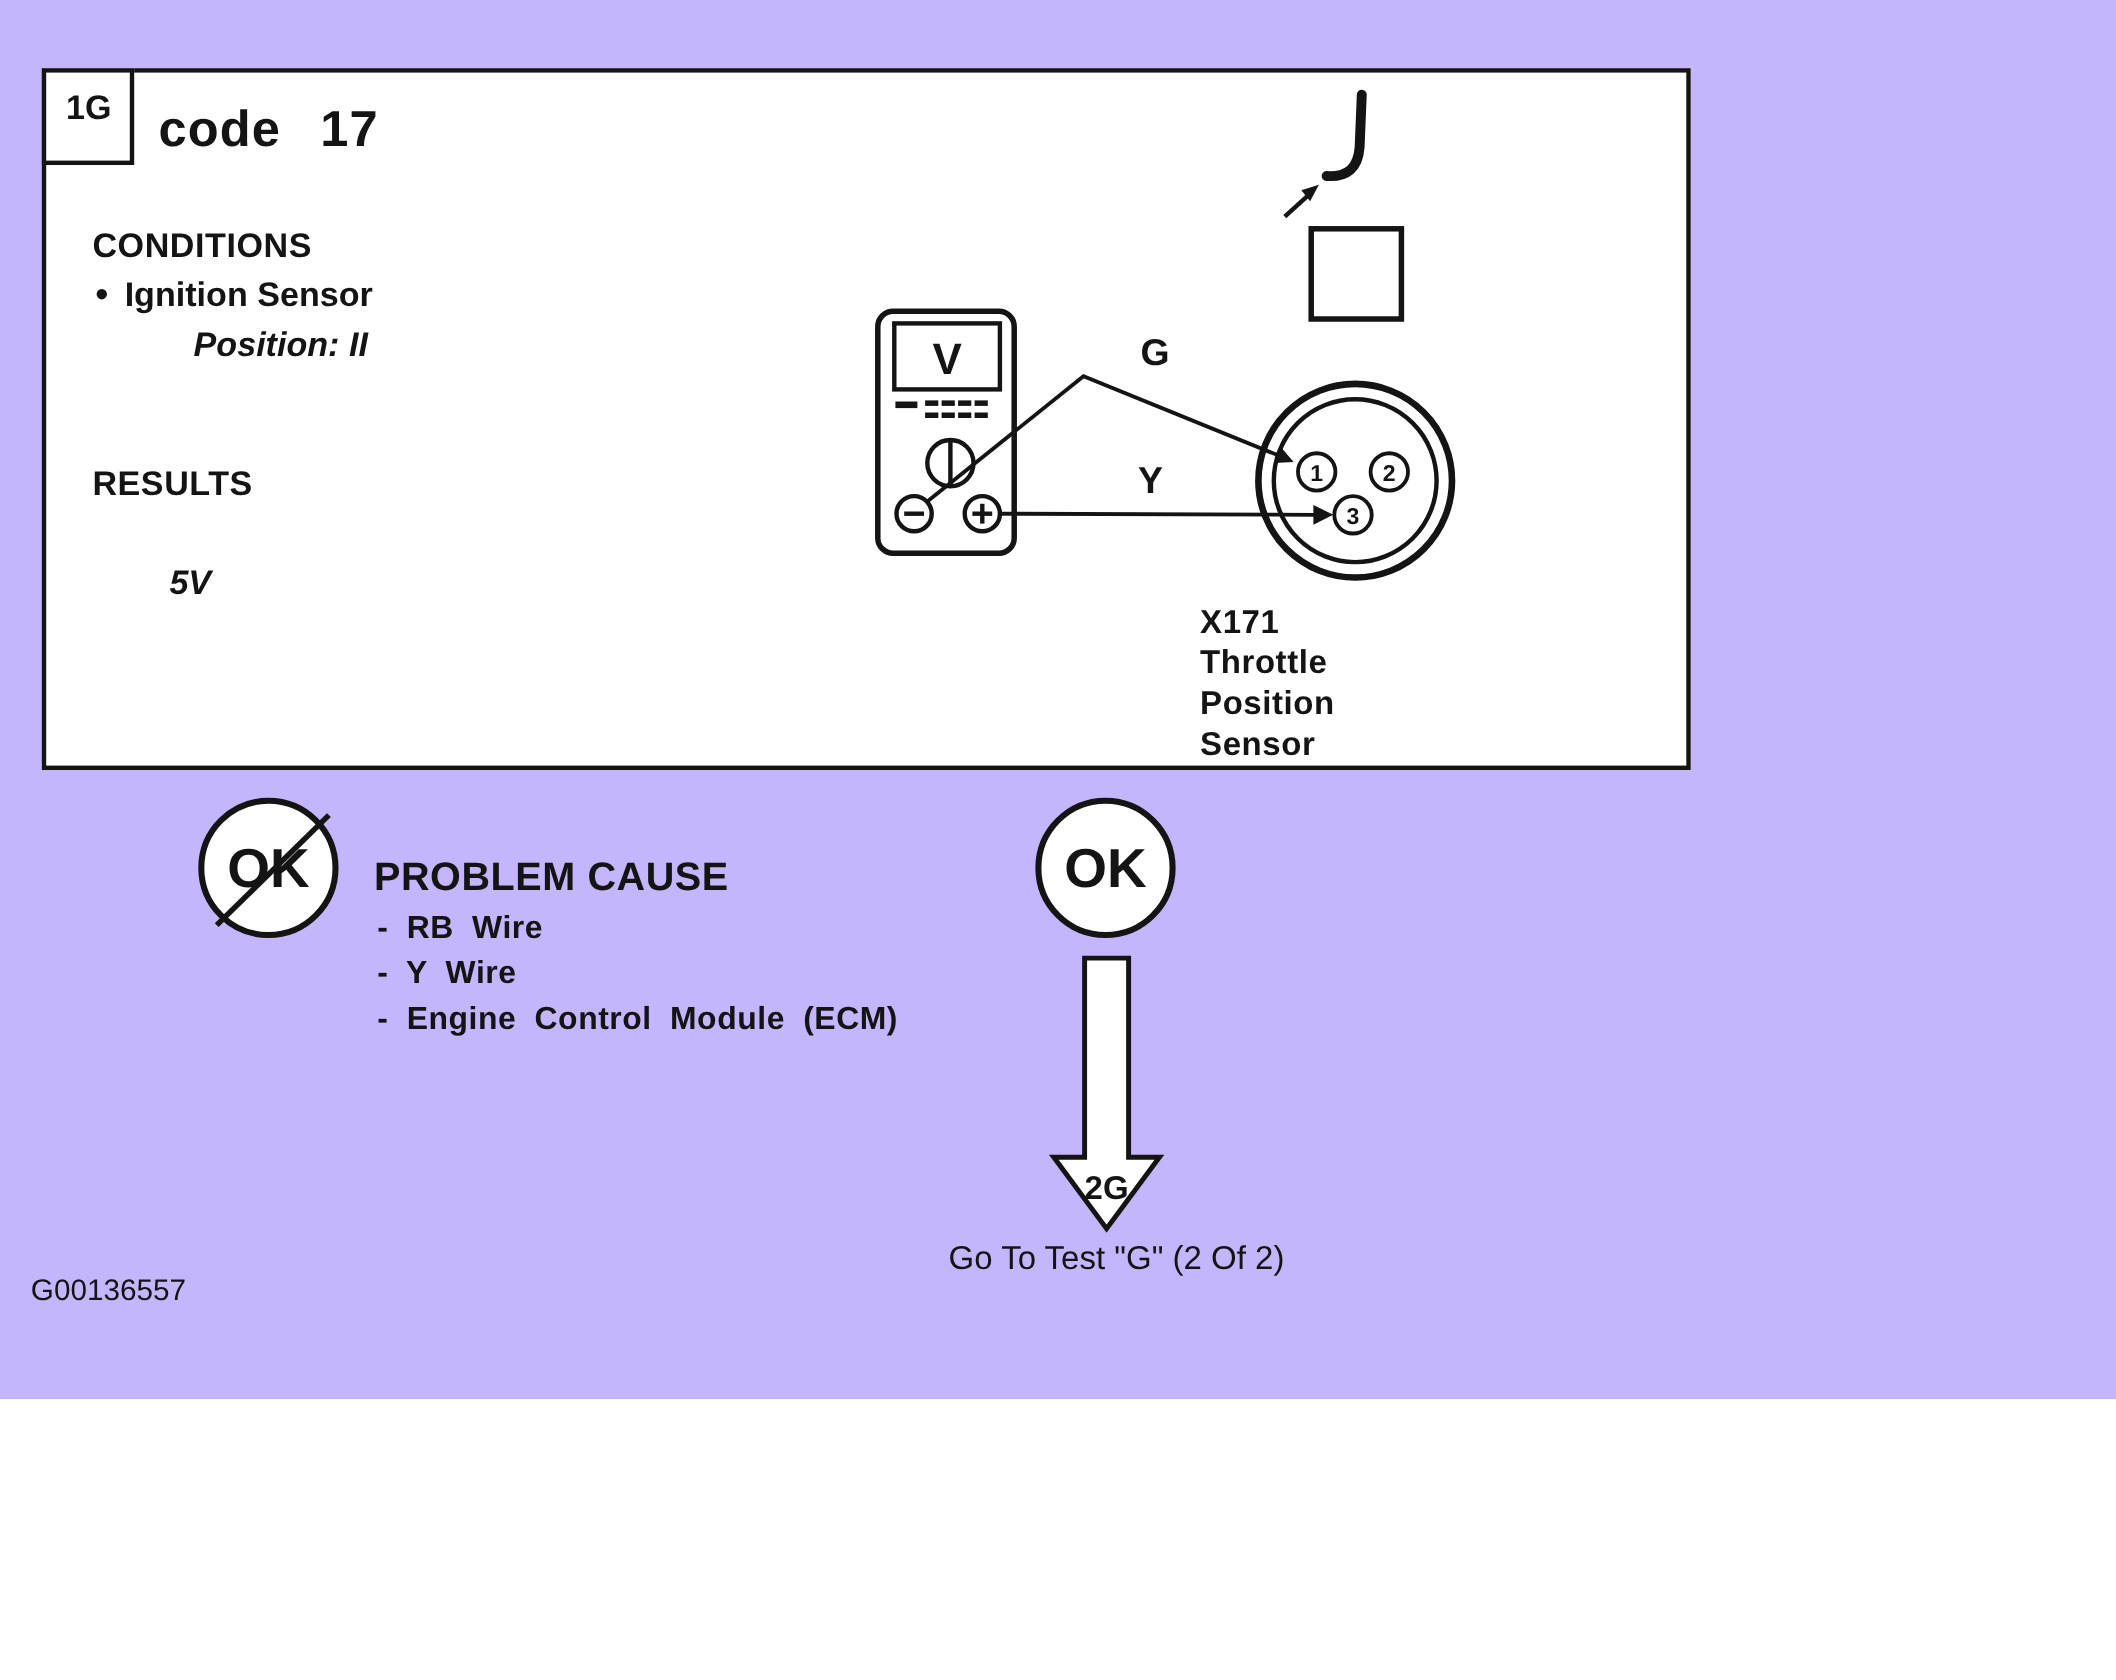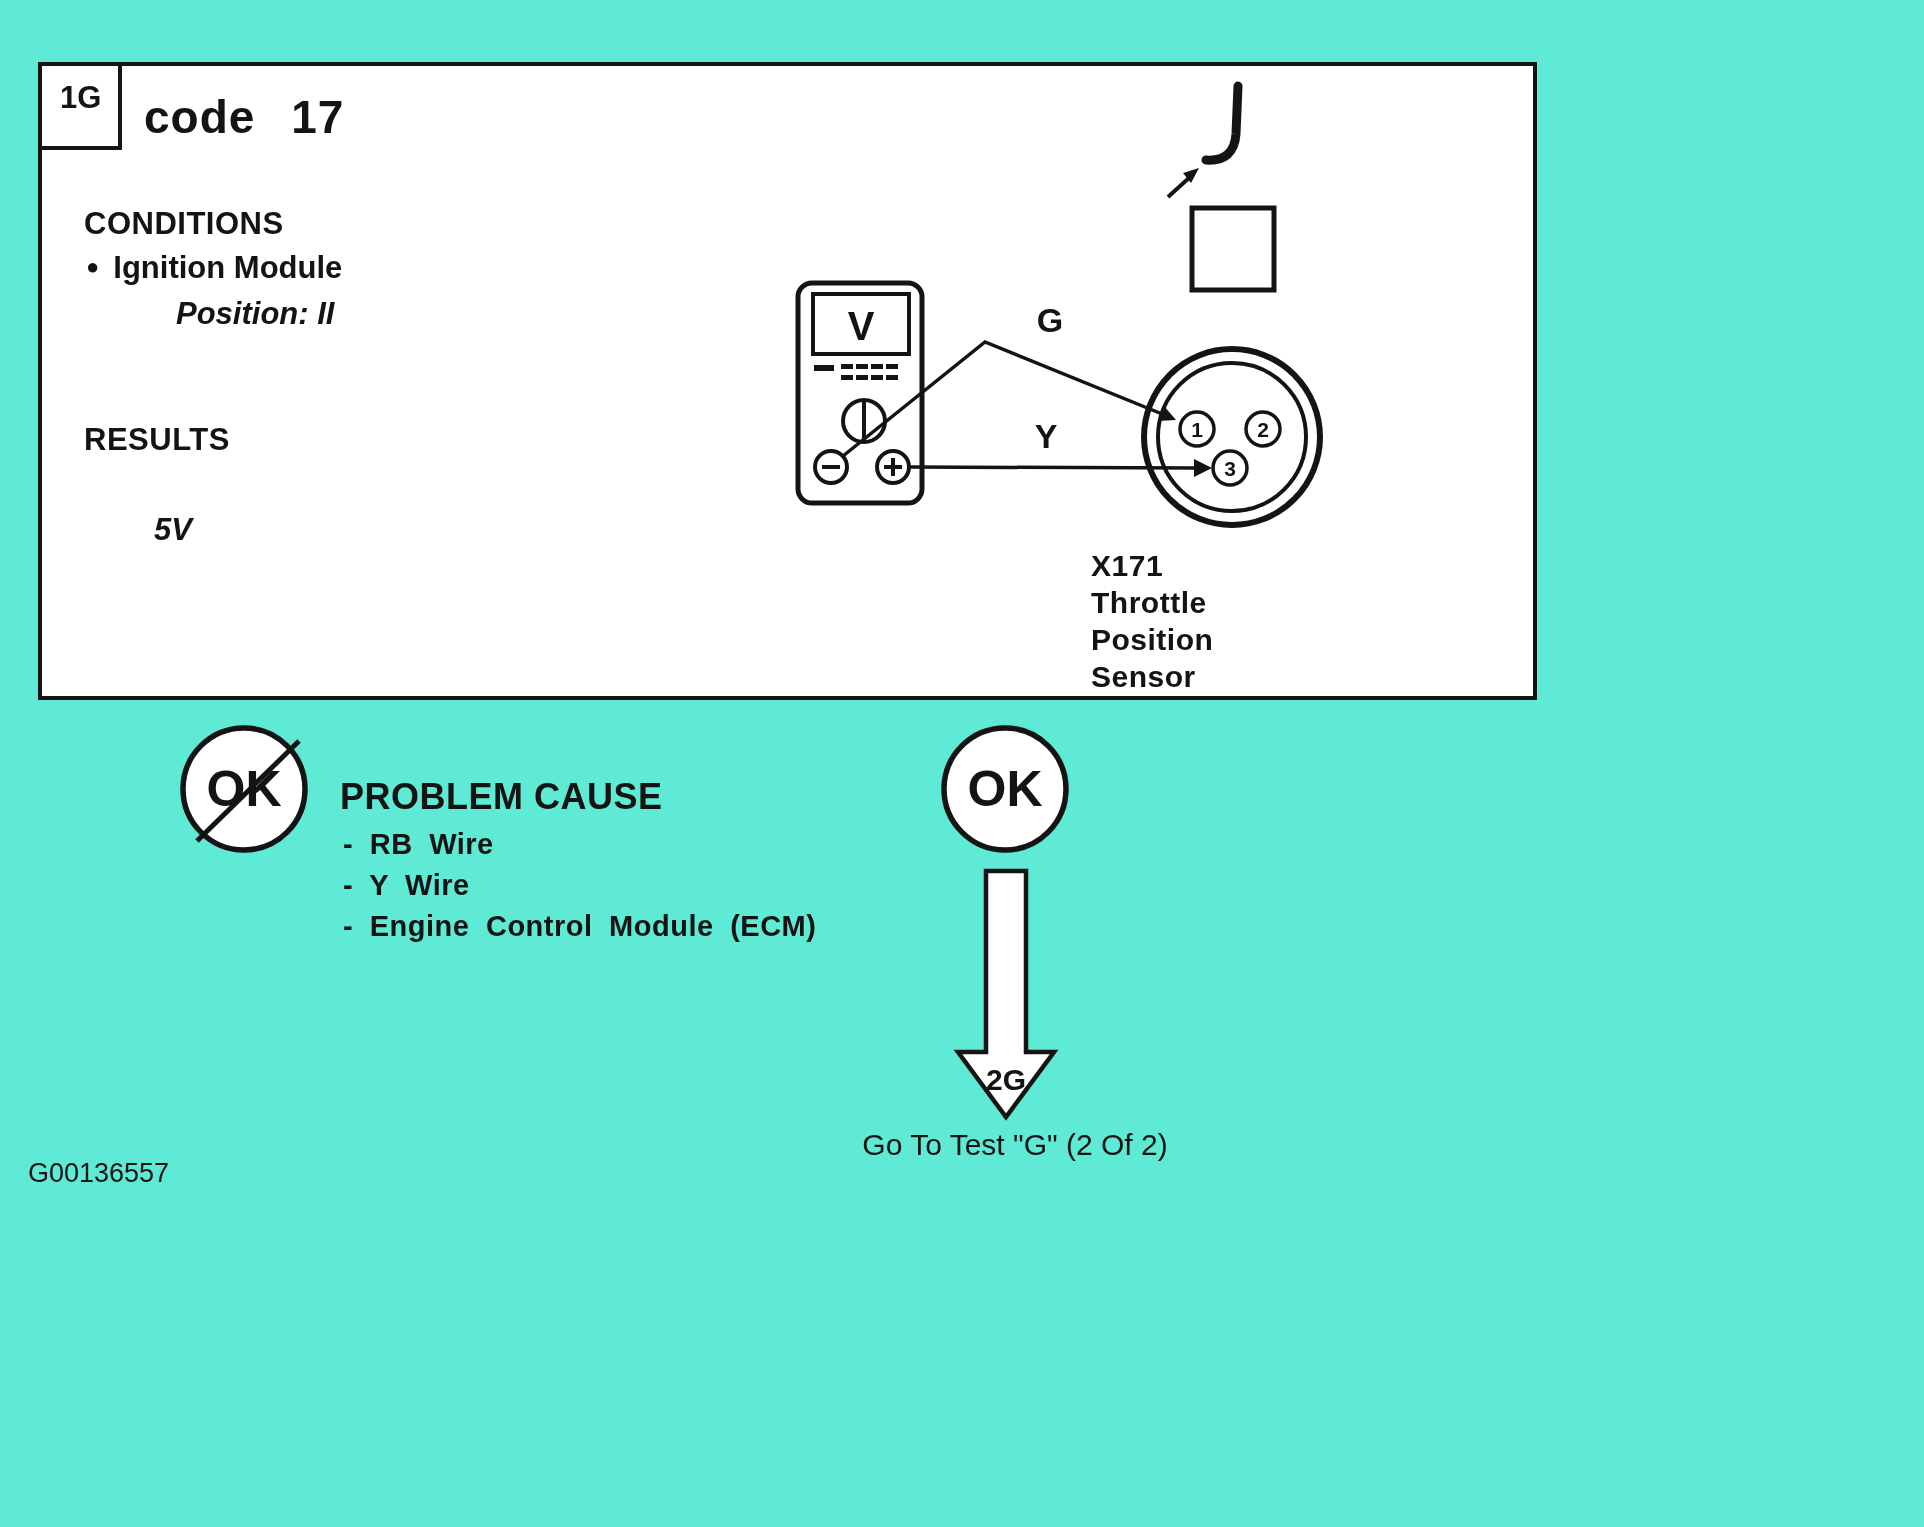--- a/index.html
+++ b/index.html
@@ -1,18 +1,18 @@
 <!DOCTYPE html>
 <html><head>
 <meta charset="utf-8">
 <style>
   * { margin:0; padding:0; box-sizing:border-box; }
   html, body { background:#ffffff; }
   body { font-family:"Liberation Sans", sans-serif; color:#141414; }
-  .page { position:relative; width:1924px; height:1527px; background:#5eead4; overflow:hidden; }
+  .page { position:relative; width:1924px; height:1272px; background:#c4b5fd; overflow:hidden; }
   .abs { position:absolute; }
 
   .main-box { left:38px; top:62px; width:1499px; height:638px; border:4px solid #141414; background:#ffffff; }
   .id-box { left:-4px; top:-4px; width:84px; height:88px; border:4px solid #141414; background:#ffffff;
             font-size:31px; font-weight:bold; padding:14px 0 0 18px; }
   .code-title { left:102px; top:24px; font-size:46px; font-weight:bold; word-spacing:22px; letter-spacing:1px; }
 
   .heading { font-size:31px; font-weight:bold; letter-spacing:0.5px; }
   .cond-heading { left:42px; top:140px; }
   .cond-item { left:44px; top:184px; font-size:31px; font-weight:bold; }
@@ -36,21 +36,21 @@
 <div class="page">
 
   <div class="abs main-box">
     <div class="abs id-box">
       <span>1G</span>
     </div>
     <div class="abs code-title">code 17</div>
 
     <div class="abs heading cond-heading">CONDITIONS</div>
     <div class="abs cond-item">
-      <span class="bullet">●</span><span>Ignition Module</span>
+      <span class="bullet">●</span><span>Ignition Sensor</span>
     </div>
     <div class="abs cond-detail">Position: II</div>
 
     <div class="abs heading results-heading">RESULTS</div>
     <div class="abs results-value">5V</div>
 
     <div class="abs sensor-label">
       <div>X171</div>
       <div>Throttle</div>
       <div>Position</div>

